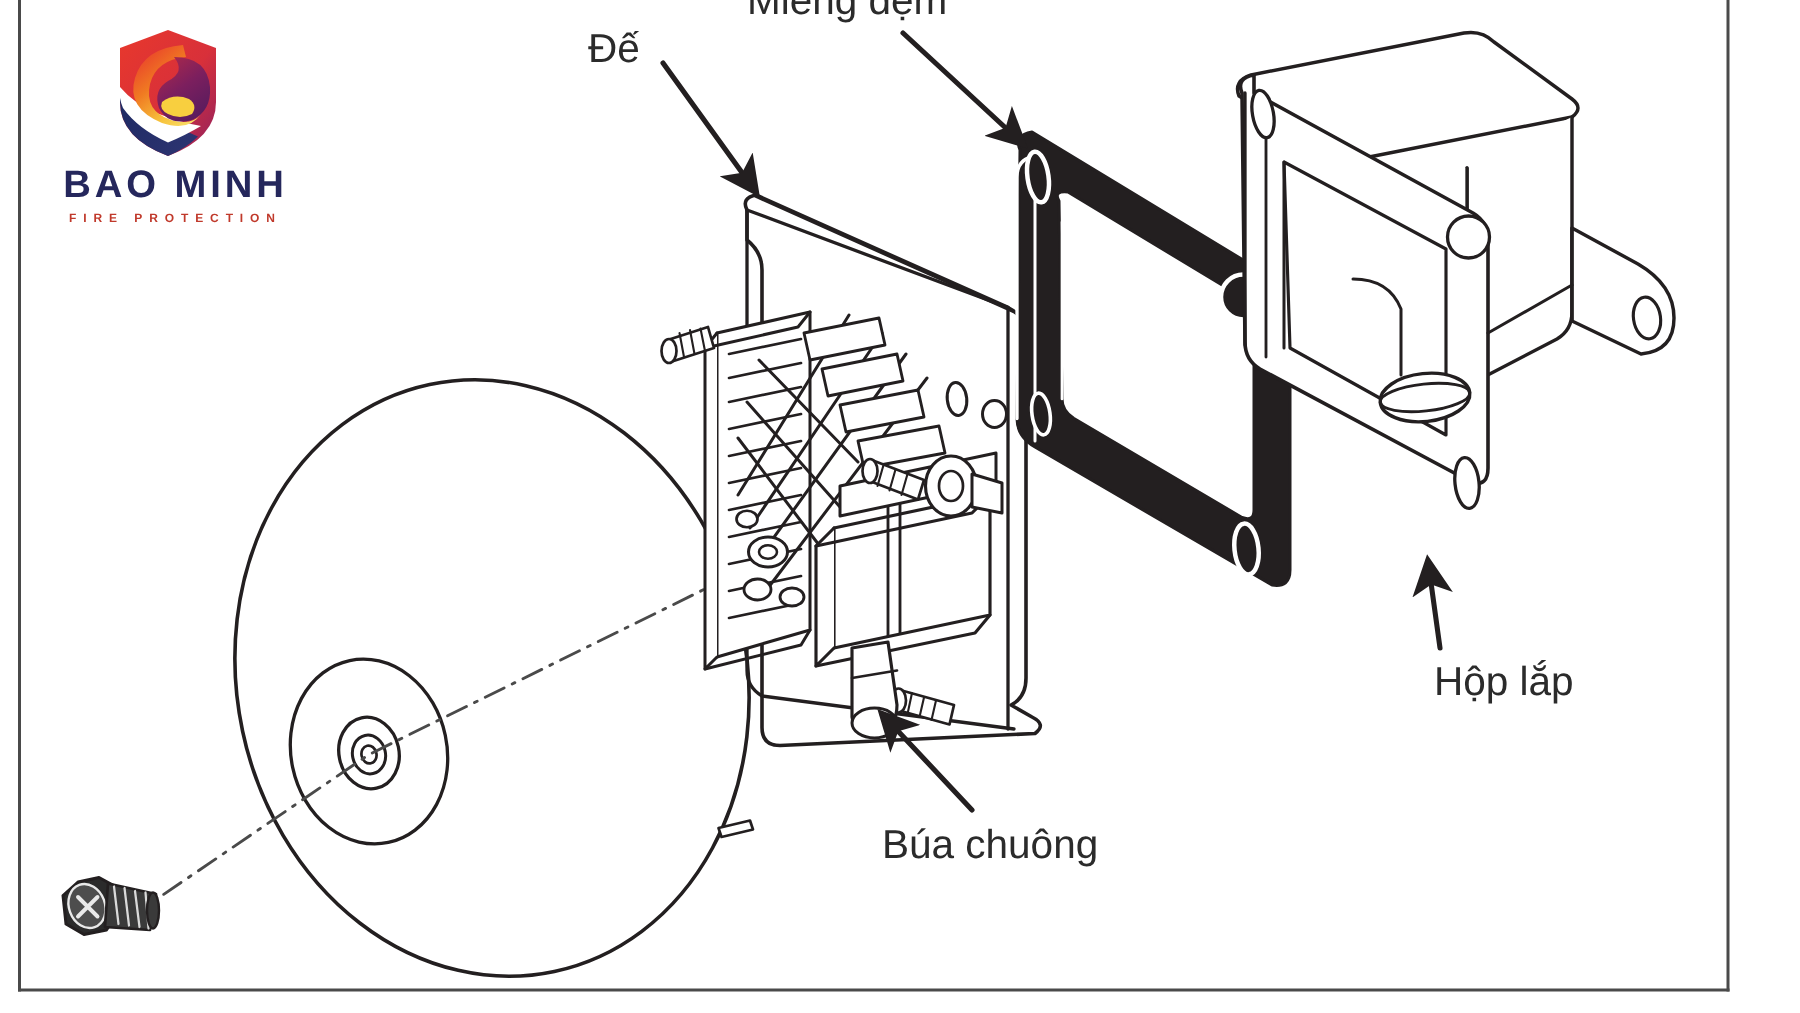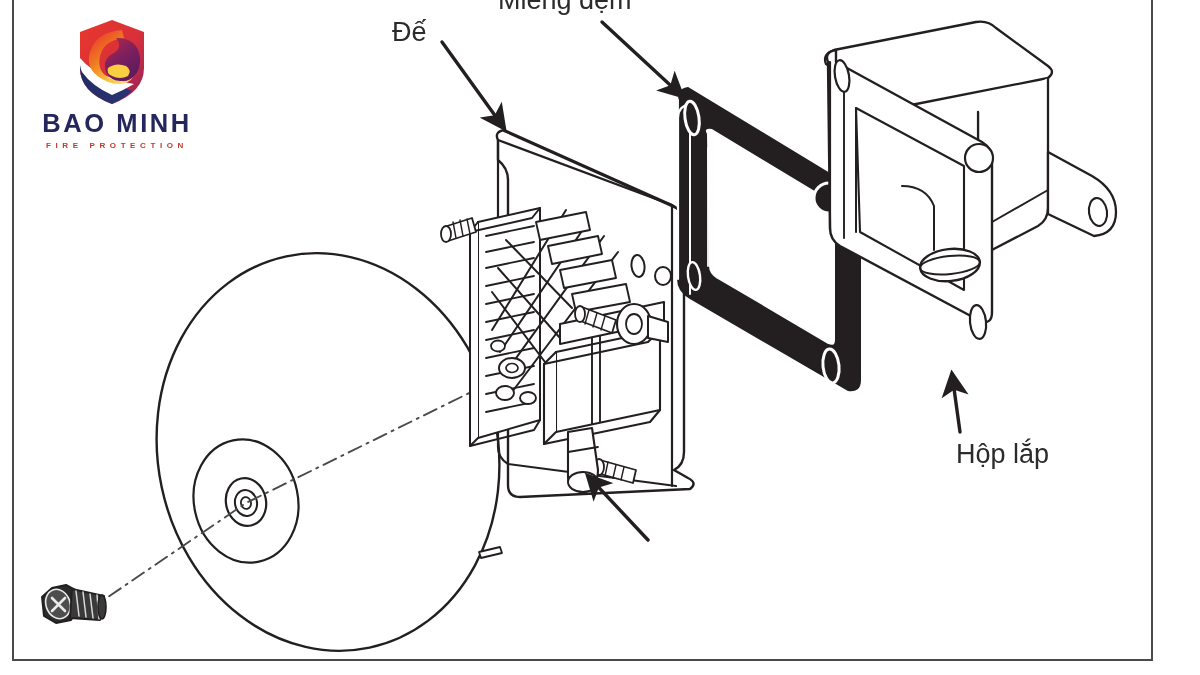--- a/index.html
+++ b/index.html
@@ -316,20 +316,21 @@
 
         <path d="M648,540 L588,476" marker-end="url(#arrowFill)"></path>
 
         <path d="M960,432 L952,374" marker-end="url(#arrowFill)"></path>
       </g>
     </g>
   </svg>
 
   <div class="lbl" id="lbl-de">Đế</div>
   <div class="lbl" id="lbl-mieng-dem">Miếng đệm</div>
+  <div class="lbl" id="lbl-bua">Búa chuông</div>
   <div class="lbl" id="lbl-hop">Hộp lắp</div>
 
   <div id="logo-block">
     <svg id="logo-mark" viewBox="0 0 80 88">
 
       <path d="M8,14 L40,2 L72,14 L72,50 Q72,74 40,86 Q8,74 8,50 Z" fill="url(#gShieldTop)"></path>
 
       <path d="M8,44 L8,50 Q8,74 40,86 Q52,81 60,73 L26,58 Q14,53 8,44 Z" fill="url(#gNavy)"></path>
 
       <path d="M8,40 Q18,52 34,58 Q50,64 62,66 Q52,72 40,77

